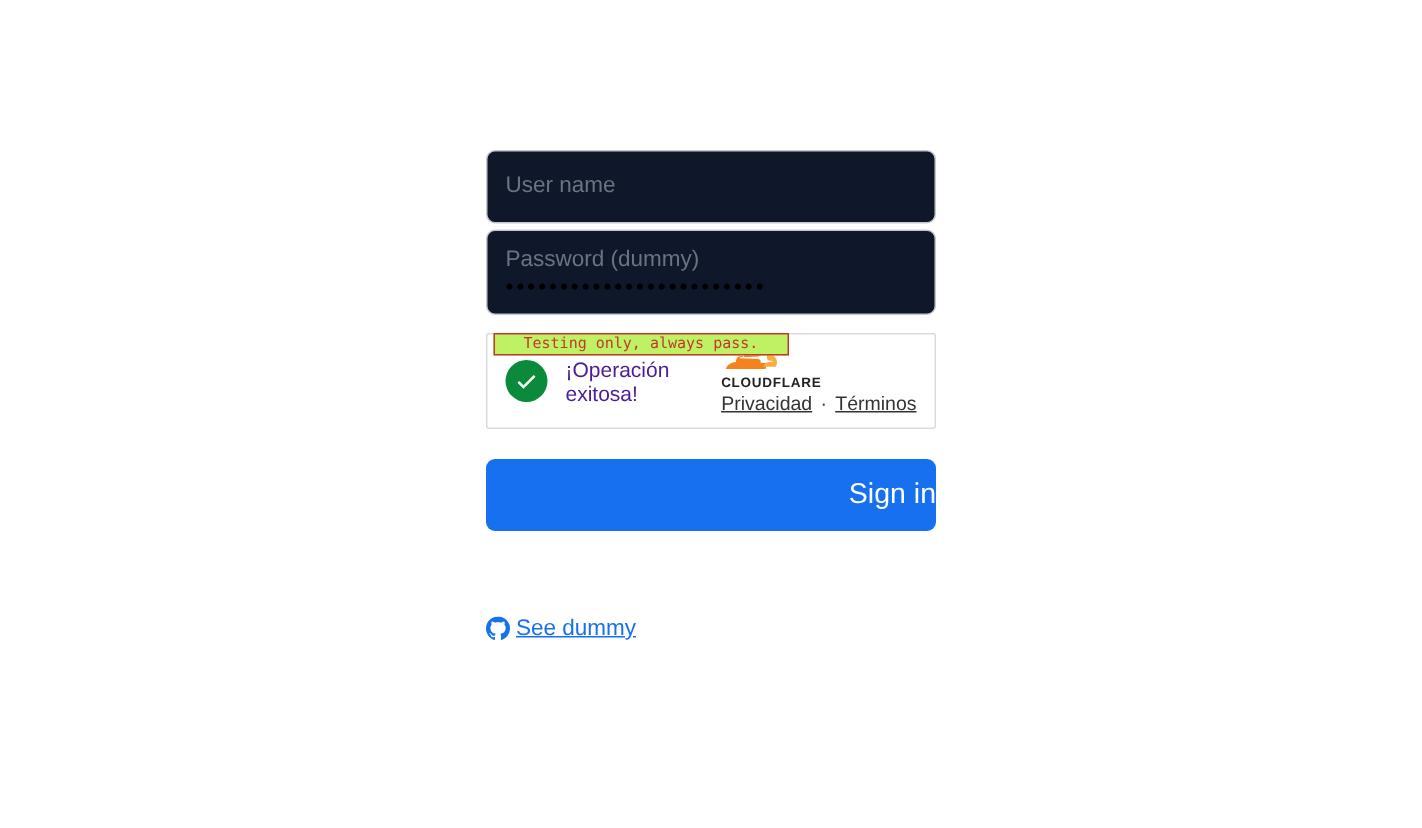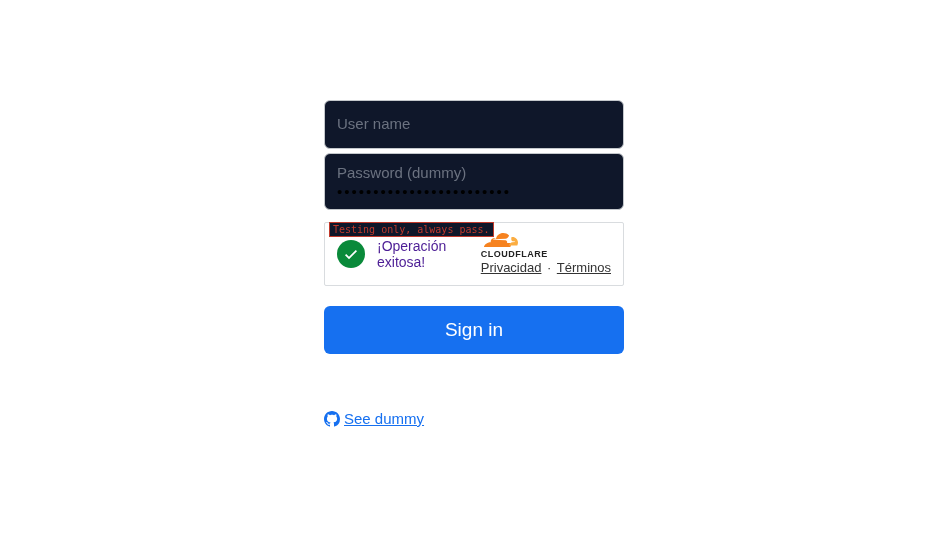--- a/index.html
+++ b/index.html
@@ -58,22 +58,22 @@
       padding: 0 12px;
     }
     .testing-badge {
       position: absolute;
       top: -1px;
       left: 4px;
       border: 1px solid #c0392b;
       font-family: ui-monospace, Menlo, Consolas, monospace;
       font-size: 10px;
       color: #c0392b;
-      padding: 0 3px;
-      background: #0f172a;
+      padding: 0 19px;
+      background: #bef264;
       line-height: 13px;
     }
     .check-circle {
       width: 28px;
       height: 28px;
       border-radius: 50%;
       background: #0a8a3a;
       display: flex;
       align-items: center;
       justify-content: center;
@@ -98,20 +98,21 @@
       width: 100%;
       background: #1670f0;
       color: #fff;
       border: none;
       border-radius: 6px;
       height: 48px;
       font-size: 19px;
       font-weight: 500;
       margin-top: 20px;
       cursor: pointer;
+      text-align: right;
     }
     .seecode {
       margin-top: 56px;
       font-size: 15px;
     }
     .seecode a {
       color: #1670f0;
       text-decoration: underline;
       display: inline-flex;
       align-items: center;

